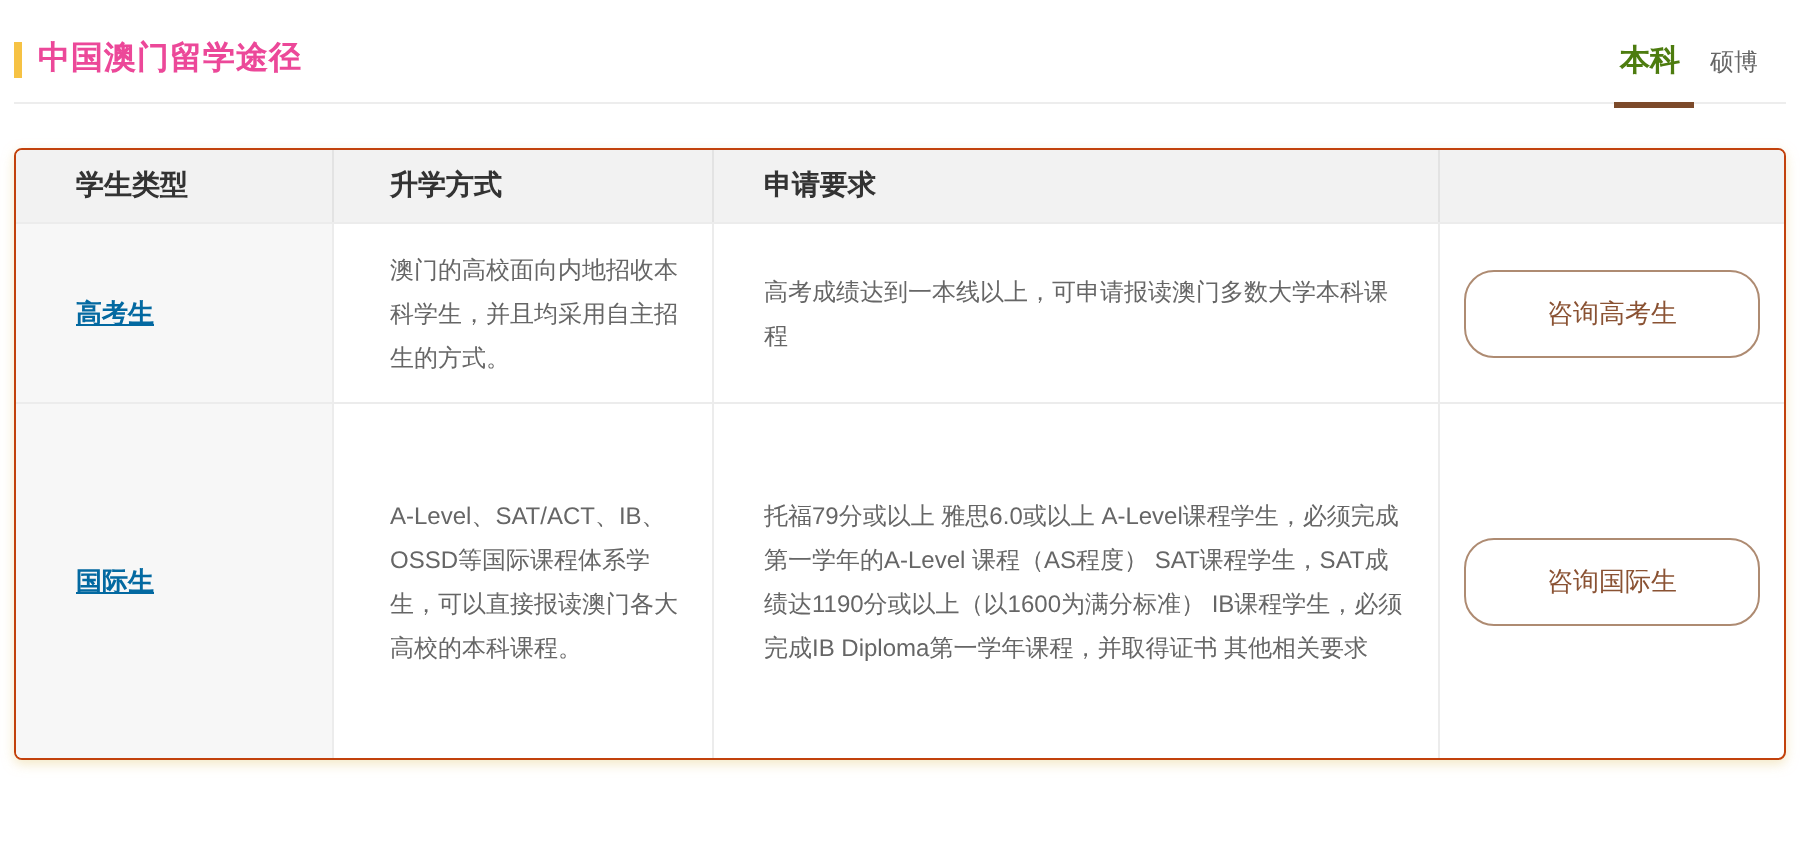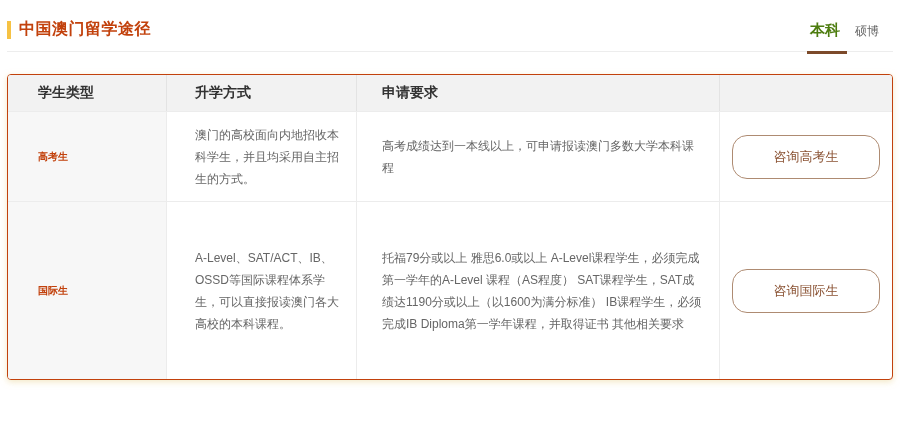--- a/index.html
+++ b/index.html
@@ -25,21 +25,21 @@
   .title-wrap { display: flex; align-items: center; gap: 8px; }
   .accent-bar {
     display: inline-block;
     width: 4px;
     height: 18px;
     background: #f6c244;
   }
   .title {
     font-size: 16px;
     font-weight: bold;
-    color: #c2410c;
+    color: #ec4899;
     letter-spacing: 0.5px;
   }
   .tabs {
     display: flex;
     align-items: baseline;
     gap: 15px;
     margin-right: 14px;
     padding-top: 2px;
   }
   .tab { cursor: pointer; position: relative; }
@@ -98,23 +98,24 @@
   }
   .trow .cell:not(:first-child) { border-left: 1px solid #ececec; }
 
   .col1 { width: 158px; padding-left: 30px; padding-right: 12px; }
   .col2 { width: 190px; padding-left: 28px; padding-right: 9px; }
   .col3 { width: 363px; padding-left: 25px; padding-right: 14px; }
   .col4 { flex: 1; justify-content: center; }
 
   .type-cell {
     background: #f7f7f7;
-    font-size: 10px;
+    font-size: 13px;
     font-weight: bold;
-    color: #c2410c;
+    color: #0369a1;
+    text-decoration: underline;
   }
 
   .consult-btn {
     width: 148px;
     height: 44px;
     background: #ffffff;
     border: 1px solid #ae8b72;
     border-radius: 15px;
     color: #8a5233;
     font-size: 13px;

